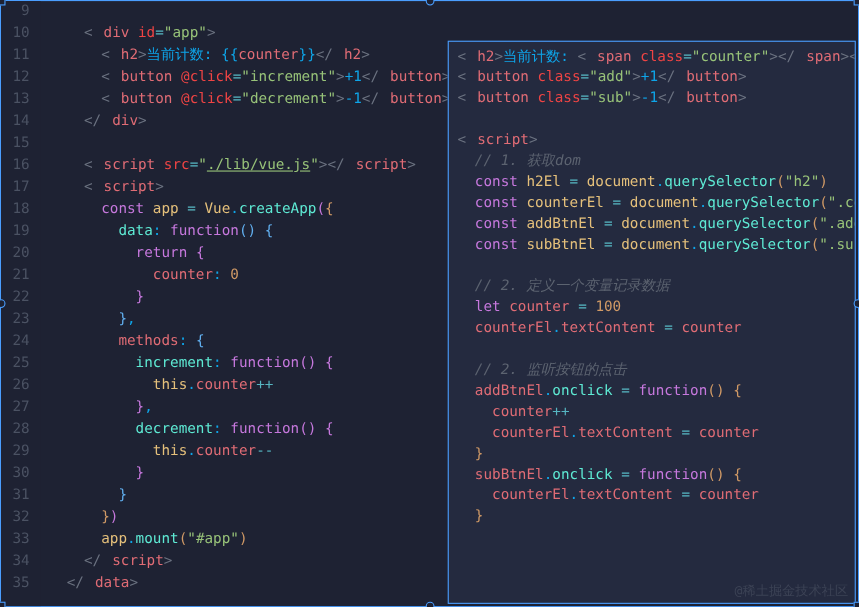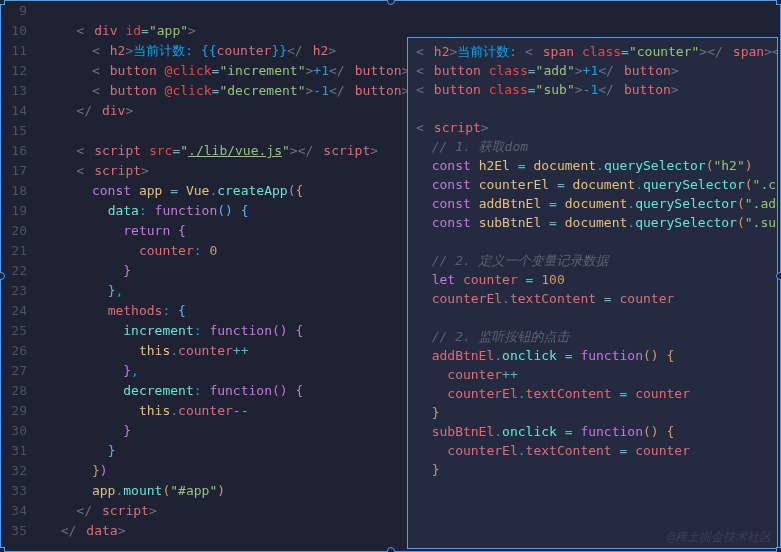--- a/index.html
+++ b/index.html
@@ -85,21 +85,20 @@
   .h-bm { bottom: -4px; left: 50%; margin-left:-4px; border-radius:50%; }
   .h-ml { top: 50%; left: -4px; margin-top:-4px; border-radius:50%; }
   .h-mr { top: 50%; right: -4px; margin-top:-4px; border-radius:50%; }
 
   .watermark {
     position: absolute;
     bottom: 6px; right: 10px;
     color: #4b5263;
     font-size: 12px;
     opacity: 0.6;
-    font-style: italic;
   }
 </style>
 </head>
 <body>
 
 <div class="editor">
   <div class="handle h-tl"></div>
   <div class="handle h-tr"></div>
   <div class="handle h-bl"></div>
   <div class="handle h-br"></div>

